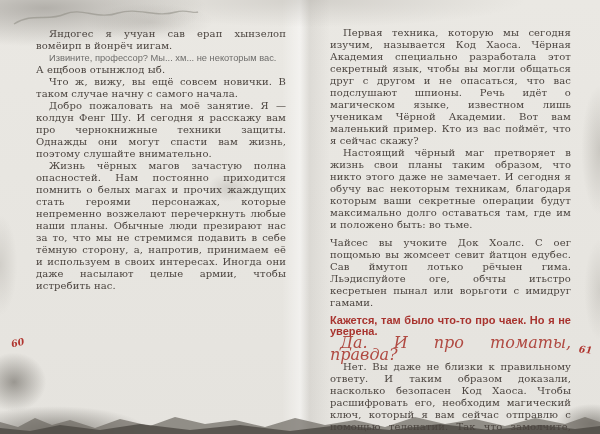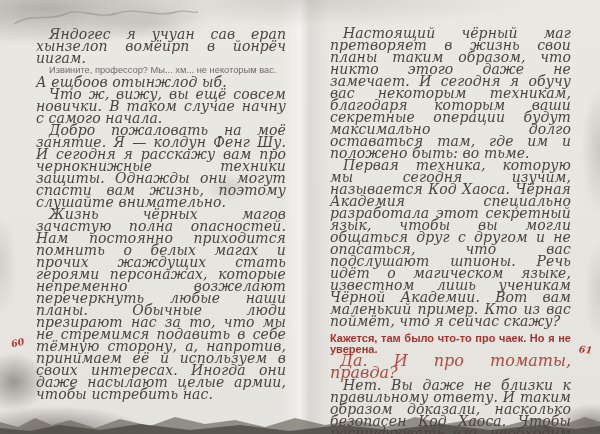--- a/index.html
+++ b/index.html
@@ -21,22 +21,22 @@
       radial-gradient(ellipse 46px 42px at 14px 382px,  rgba(92,88,81,.55),  transparent 70%),
       radial-gradient(ellipse 130px 36px at 55px 432px, rgba(75,71,64,.60),  transparent 72%),
       radial-gradient(ellipse 30px 20px at 228px 188px, rgba(152,148,141,.30), transparent 70%),
       radial-gradient(ellipse 50px 28px at 592px 424px, rgba(72,68,61,.50),  transparent 72%),
       linear-gradient(90deg, transparent 47%, rgba(255,255,255,.45) 50%, rgba(60,55,50,.07) 51.6%, transparent 55%),
       linear-gradient(#eae8e3, #e5e3de);
   }
   .col { position: absolute; }
   .col p { margin: 0; text-align: justify; }
   .script {
-    font-family: "DejaVu Serif", serif; font-style: italic;
-    font-size: 14px; line-height: 12px; color: #4b443f; letter-spacing: .1px;
+    font-family: "DejaVu Serif", serif; 
+    font-size: 10px; line-height: 12px; color: #4b443f; letter-spacing: .1px;
   }
   .indent { text-indent: 13px; }
   .sans {
     font-family: "Liberation Sans", sans-serif; font-style: normal;
     font-size: 9.3px; line-height: 12px; color: #6e6d6b; text-indent: 13px;
   }
   .red-script {
     font-family: "DejaVu Serif", serif; font-style: italic; font-weight: bold;
     font-size: 10px; line-height: 12px; color: #a63430; letter-spacing: .2px;
   }
@@ -77,22 +77,23 @@
     <p class="script indent">Яндогес я учуан сав ерап хынзелоп вомёирп в йонрёч иигам.</p>
     <p class="sans">Извините, профессор? Мы... хм... не некоторым вас.</p>
     <p class="script">А ещбоов отынжлод ыб.</p>
     <p class="script indent">Что ж, вижу, вы ещё совсем новички. В таком случае начну с самого начала.</p>
     <p class="script indent">Добро пожаловать на моё занятие. Я — колдун Фенг Шу. И сегодня я расскажу вам про чернокнижные техники защиты. Однажды они могут спасти вам жизнь, поэтому слушайте внимательно.</p>
     <p class="script indent">Жизнь чёрных магов зачастую полна опасностей. Нам постоянно приходится помнить о белых магах и прочих жаждущих стать героями персонажах, которые непременно возжелают перечеркнуть любые наши планы. Обычные люди презирают нас за то, что мы не стремимся подавить в себе тёмную сторону, а, напротив, принимаем её и используем в своих интересах. Иногда они даже насылают целые армии, чтобы истребить нас.</p>
 
   </div>
 
   <div class="col" style="left:330px; top:27px; width:241px;">
+    <p class="script indent">Первая техника, которую мы сегодня изучим, называется Код Хаоса. Чёрная Академия специально разработала этот секретный язык, чтобы вы могли общаться друг с другом и не опасаться, что вас подслушают шпионы. Речь идёт о магическом языке, известном лишь ученикам Чёрной Академии. Вот вам маленький пример. Кто из вас поймёт, что я сейчас скажу?</p>
     <p class="script indent">Настоящий чёрный маг претворяет в жизнь свои планы таким образом, что никто этого даже не замечает. И сегодня я обучу вас некоторым техникам, благодаря которым ваши секретные операции будут максимально долго оставаться там, где им и положено быть: во тьме.</p>
-    <p class="script indent">Первая техника, которую мы сегодня изучим, называется Код Хаоса. Чёрная Академия специально разработала этот секретный язык, чтобы вы могли общаться друг с другом и не опасаться, что вас подслушают шпионы. Речь идёт о магическом языке, известном лишь ученикам Чёрной Академии. Вот вам маленький пример. Кто из вас поймёт, что я сейчас скажу?</p>
+    <p class="script gap-top">Чайсес вы учоките Док Хоалс. С оег пощомью вы жомсеет севит йатцон едубес. Сав ймутоп лотько рёчыен гима. Льэдиспуйоте оге, обчты итьстро кесретыен пынал или ворьготи с имидруг гамами.</p>
     <p class="red-bold">Кажется, там было что-то про чаек. Но я не уверена.</p>
     <p class="red-italic">Да. И про томаты, правда?</p>
     <p class="script indent">Нет. Вы даже не близки к правильному ответу. И таким образом доказали, насколько безопасен Код Хаоса. Чтобы расшифровать его, необходим магический ключ, который я вам сейчас отправлю с помощью телепатии. Так что замолчите, внимательно посмотрите на меня и послушайте. Я произнесу заклинание, которое навсегда запечатлеет тайный ключ в вашем мозгу. С его помощью в будущем вы сможете без проблем понимать Код Хаоса.</p>
 
   </div>
 
   <div class="pagenum left">60</div>
   <div class="pagenum right">61</div>
 
 </div>

